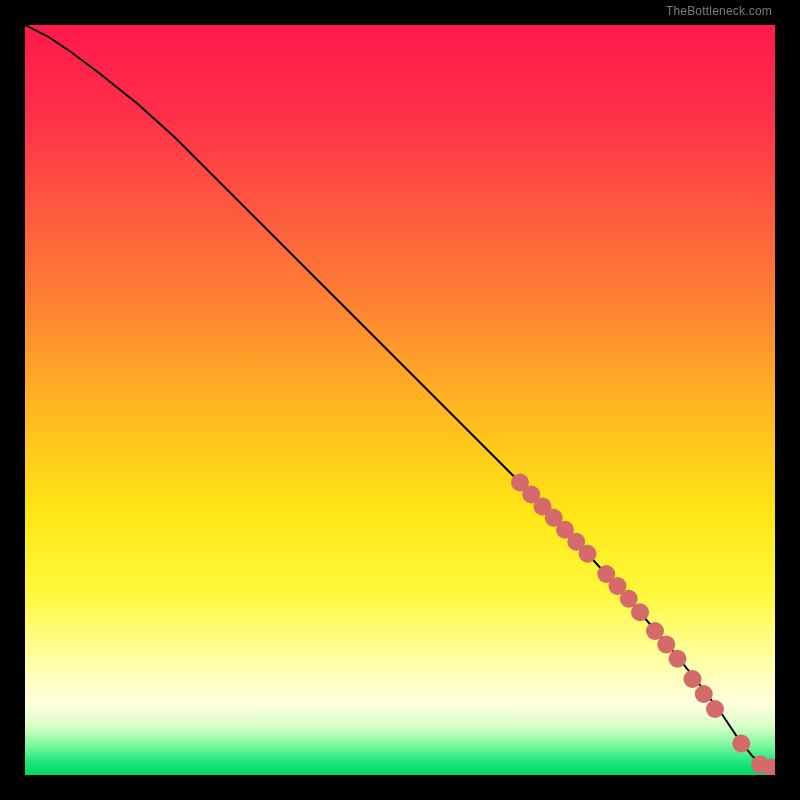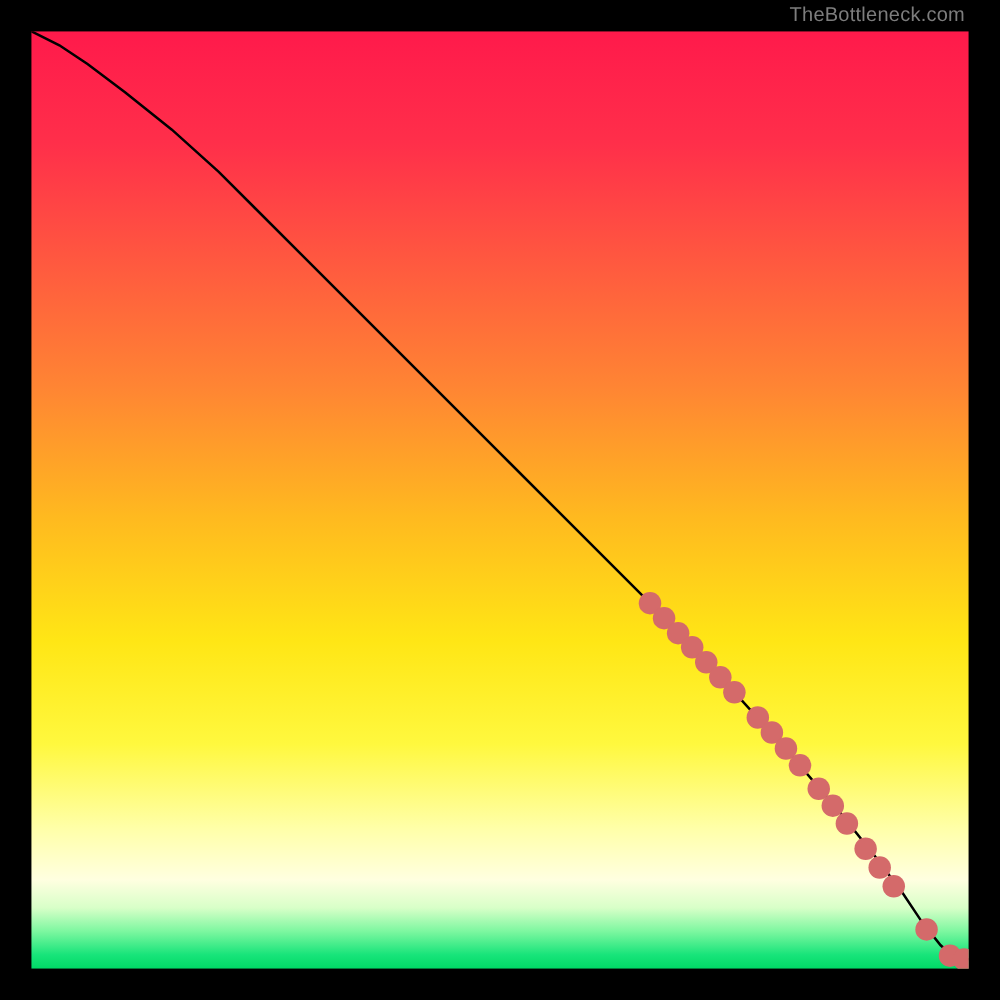--- a/index.html
+++ b/index.html
@@ -22,21 +22,21 @@
     left: 25px;
     top: 25px;
     width: 750px;
     height: 750px;
   }
   .watermark {
     position: absolute;
     top: 4px;
     right: 28px;
     color: #7d7d7d;
-    font-size: 16px;
+    font-size: 12px;
     font-weight: 500;
     letter-spacing: 0.2px;
     user-select: none;
   }
   svg { display: block; }
 </style>
 </head>
 <body>
 
 <div class="stage">

